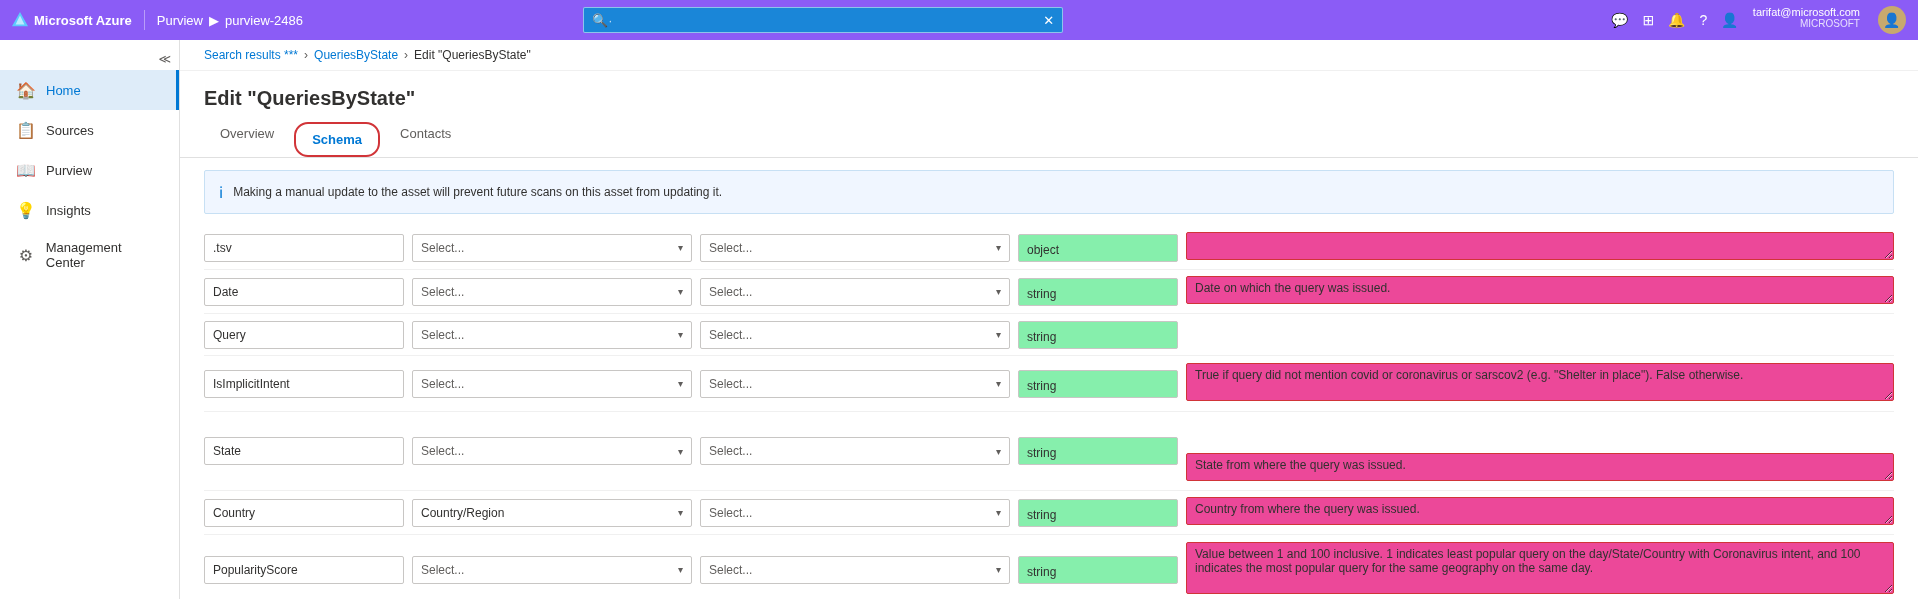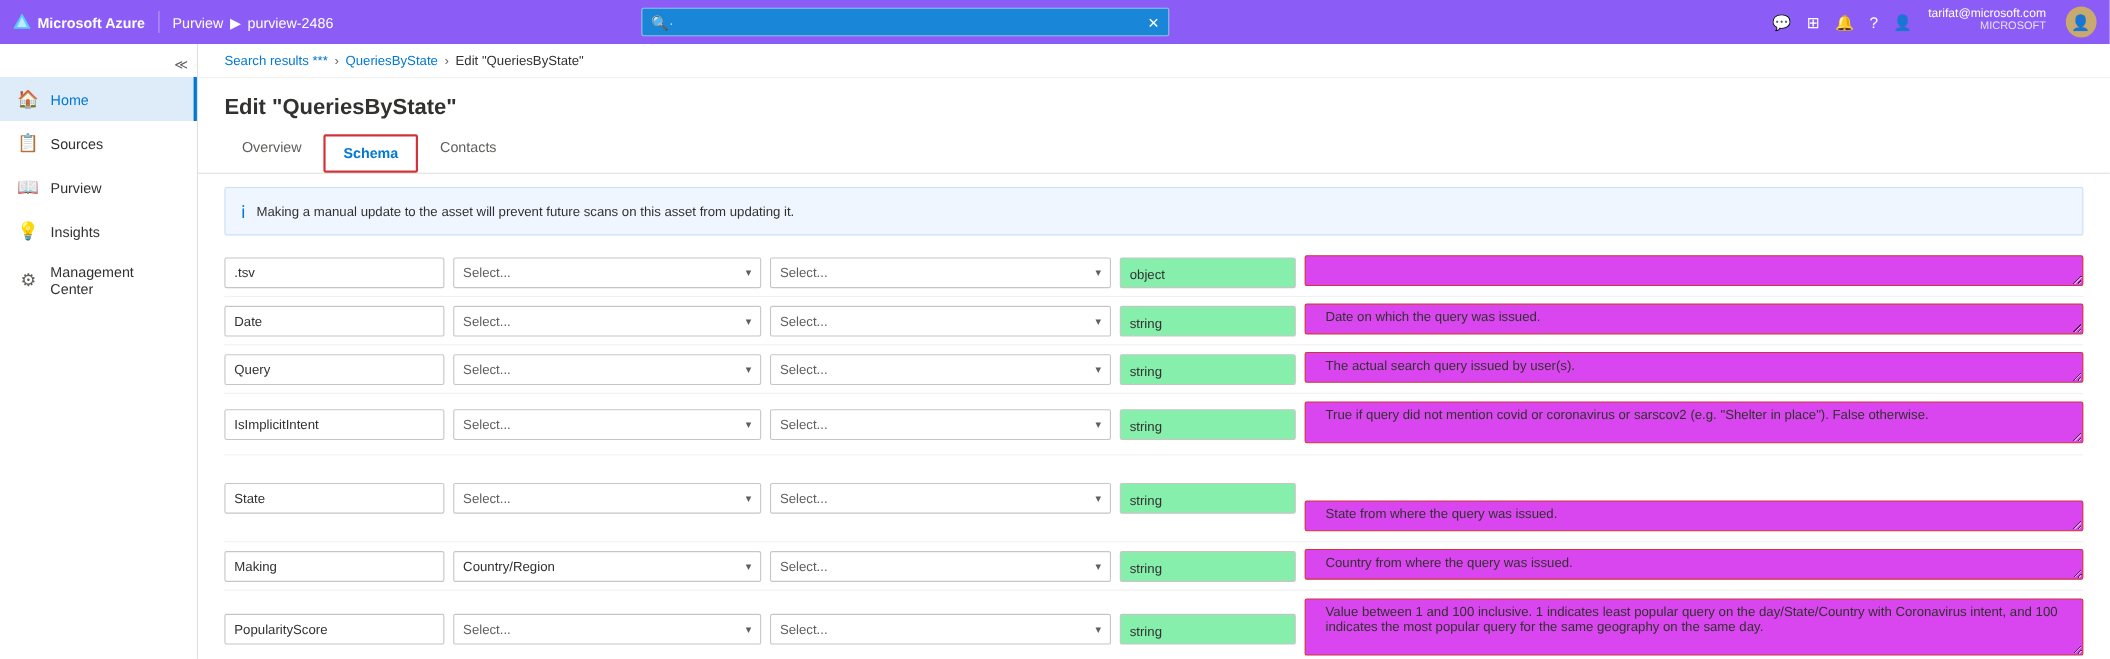--- a/index.html
+++ b/index.html
@@ -53,21 +53,21 @@
 
     
     .page-title { padding: 16px 24px 8px; font-size: 20px; font-weight: 600; color: #323130; }
 
     
     .tabs { display: flex; padding: 0 24px; border-bottom: 1px solid #e0e0e0; gap: 0; }
     .tab {
       padding: 8px 16px; cursor: pointer; font-size: 13px; color: #605e5c;
       border-bottom: 2px solid transparent; margin-bottom: -1px;
     }
-    .tab.active { color: #0078d4; border-bottom: 2px solid #0078d4; font-weight: 600; border: 2px solid #d13438; border-radius: 2px; margin: 4px 4px 0; }
+    .tab.active { color: #0078d4; border-bottom: 2px solid #0078d4; font-weight: 600; border: 2px solid #d13438; border-radius: 14px; margin: 4px 4px 0; }
 
     
     .info-banner {
       margin: 12px 24px; padding: 10px 14px; background: #f0f6ff; border: 1px solid #c7e0f4;
       display: flex; align-items: center; gap: 10px; border-radius: 2px; font-size: 12px; color: #323130;
     }
     .info-icon { color: #0078d4; font-size: 16px; }
 
     
     .schema-table { padding: 0 24px 24px; }
@@ -95,22 +95,22 @@
       font-size: 12px; color: #605e5c; background: white; height: 28px;
       display: flex; align-items: center; justify-content: space-between; cursor: pointer;
     }
     .select-input.has-value { color: #323130; }
     .data-type-input {
       border: 1px solid #c8c6c4; border-radius: 2px; padding: 4px 8px;
       font-size: 12px; color: #323130; background: #86efac; height: 28px;
       display: flex; align-items: flex-end;
     }
     .desc-input {
-      border: 1px solid #d13438; border-radius: 2px; padding: 4px 18px;
-      font-size: 12px; color: #323130; background: #d946ef; min-height: 28px;
+      border: 1px solid #d13438; border-radius: 2px; padding: 4px 8px;
+      font-size: 12px; color: #323130; background: #ec4899; min-height: 28px;
       width: 100%; resize: none; outline: none;
     }
     .desc-input.empty { border: 1px solid #d13438; }
     .chevron { font-size: 10px; color: #605e5c; }
 
     .row-desc { width: 100%; }
     textarea.desc-input {
       font-family: 'Segoe UI', Arial, sans-serif; font-size: 12px;
       border: 1px solid #d13438; width: 100%; resize: vertical;
     }
@@ -254,23 +254,20 @@
           <span>Select...</span>
           <span class="chevron">▾</span>
         </div>
         <div class="select-input">
           <span>Select...</span>
           <span class="chevron">▾</span>
         </div>
         <div class="data-type-input">
             <span>string</span>
           </div>
-        <div class="row-desc">
-          <textarea class="desc-input" rows="1" style="border: 1px solid rgb(209, 52, 56);">The actual search query issued by user(s).</textarea>
-        </div>
       </div>
 
       <div class="schema-row" style="min-height:56px;">
         <div class="col-input">
             <span>IsImplicitIntent</span>
           </div>
         <div class="select-input">
           <span>Select...</span>
           <span class="chevron">▾</span>
         </div>
@@ -301,21 +298,21 @@
         <div class="data-type-input">
             <span>string</span>
           </div>
         <div class="row-desc">
           <textarea class="desc-input" rows="1" style="border: 1px solid rgb(209, 52, 56); margin-top: 35px;">State from where the query was issued.</textarea>
         </div>
       </div>
 
       <div class="schema-row">
         <div class="col-input">
-            <span>Making</span>
+            <span>Country</span>
           </div>
         <div class="select-input has-value">
           <span>Country/Region</span>
           <span class="chevron">▾</span>
         </div>
         <div class="select-input">
           <span>Select...</span>
           <span class="chevron">▾</span>
         </div>
         <div class="data-type-input">

